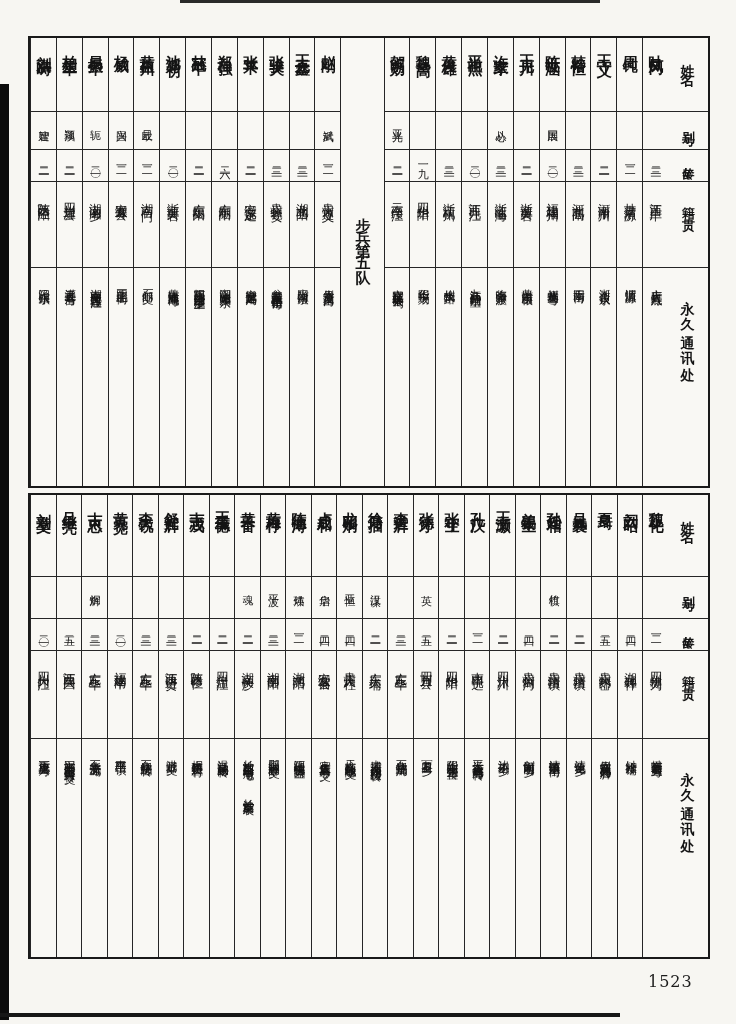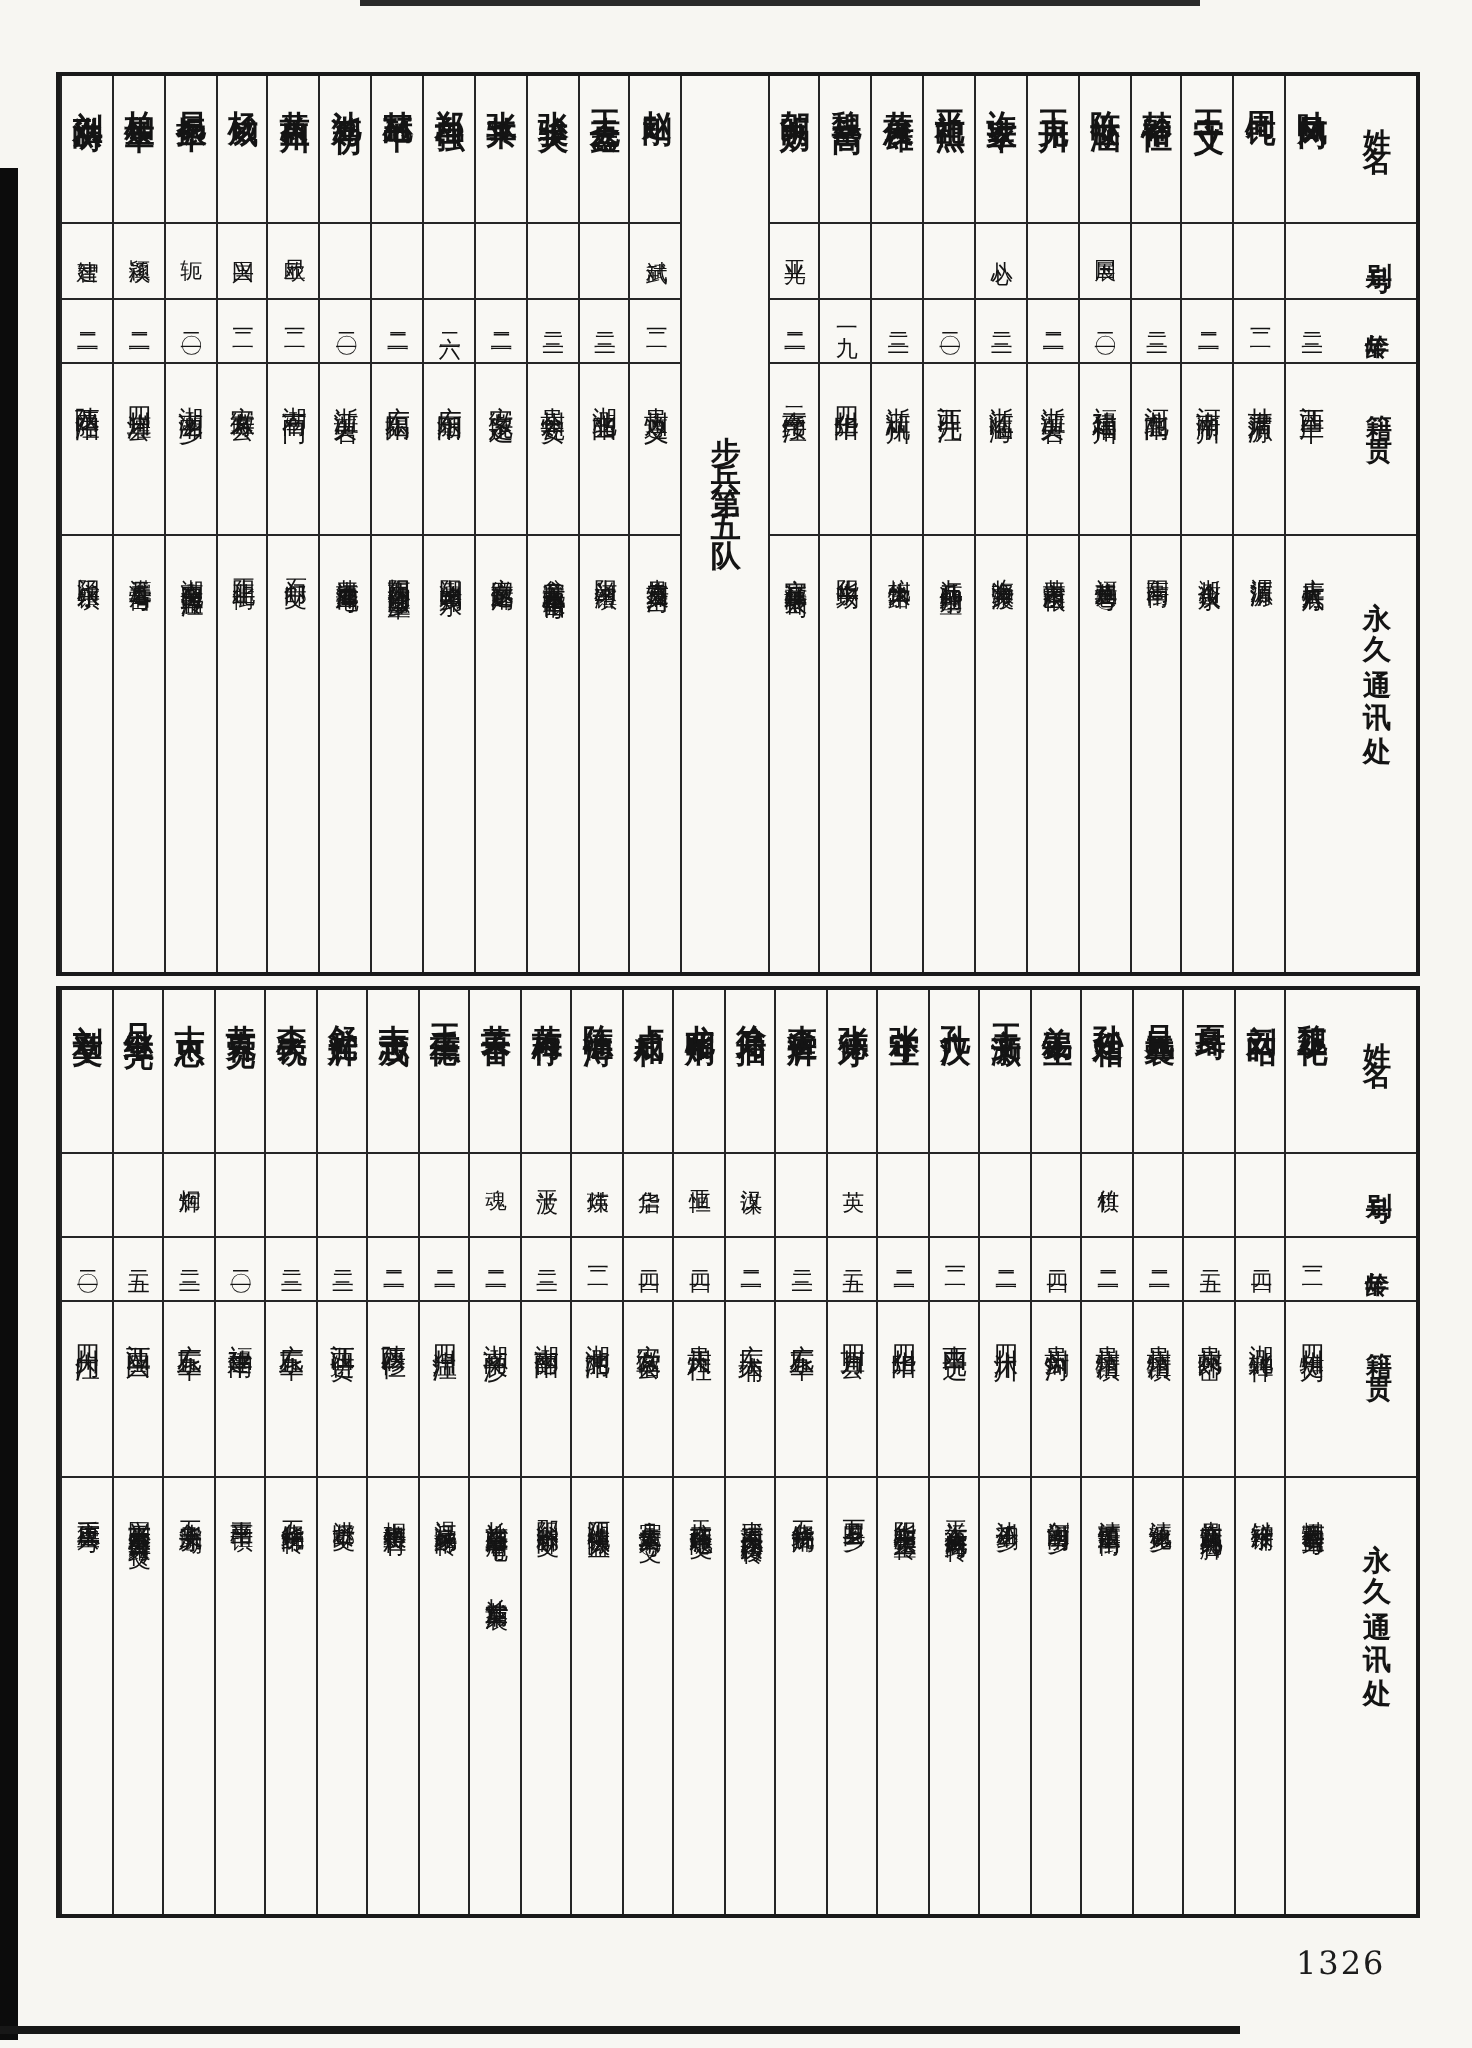--- a/index.html
+++ b/index.html
@@ -969,13 +969,13 @@
           <span class="vtext origin">四川内江</span>
         </div>
     <div class="cell">
           <span class="vtext address">重庆德兴里一号</span>
         </div>
   </div>
 </div>
 
 </div>
 
-<div class="pagenum">1326</div>
+<div class="pagenum">1523</div>
 
 </body></html>

